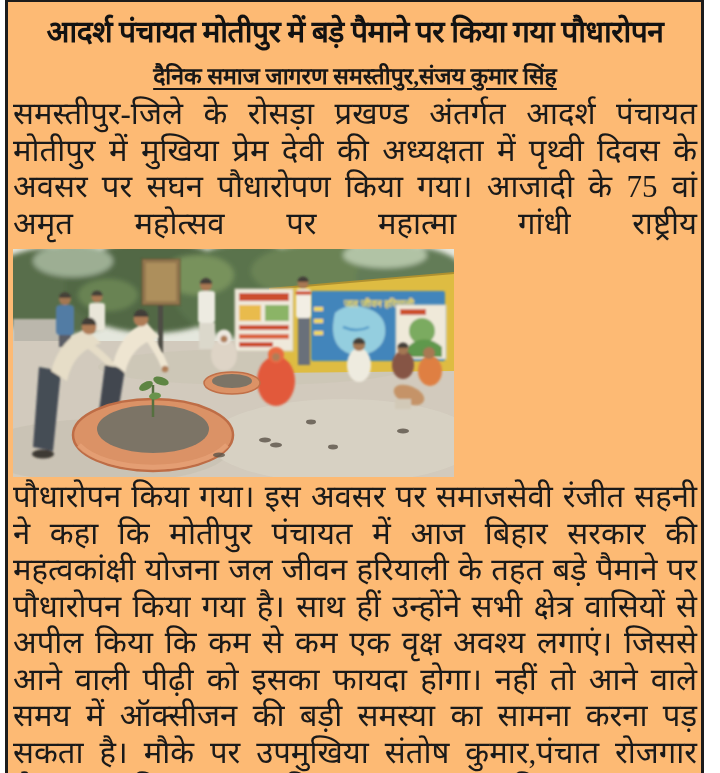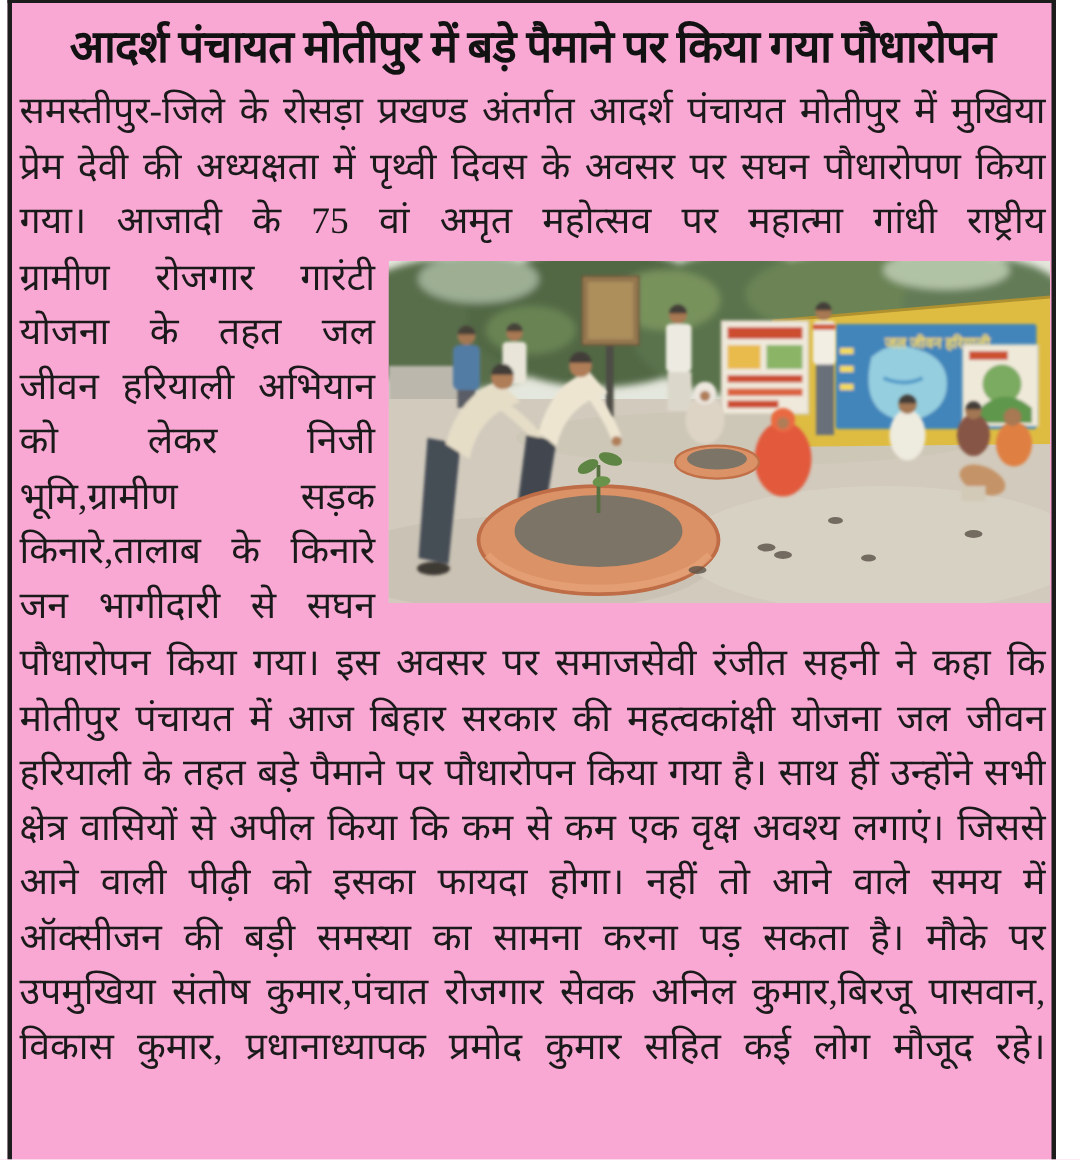--- a/index.html
+++ b/index.html
@@ -8,36 +8,36 @@
     font-family:"Liberation Serif","DejaVu Serif",serif;
     color:#161616;
   }
   .frame{
     position:absolute;left:5px;top:0;right:16px;bottom:0;
     border-left:3px solid #1c1c1c;
     border-right:3px solid #1c1c1c;
     border-top:2px solid #1c1c1c;
     padding:4px 4px 0 5px;
     overflow:hidden;
-    background:#f9a8d4;
+    background:#fdba74;
   }
   .headline{
     margin:6px 0 0 0;
     font-size:30px;line-height:40px;font-weight:bold;
     letter-spacing:-0.5px;white-space:nowrap;text-align:center;
     color:#121212;
   }
   .byline{
     margin-top:7px;
     font-size:23px;font-weight:bold;text-align:center;
     text-decoration:underline;text-underline-offset:4px;
     color:#171717;
   }
   .para{
-    font-size:25px;line-height:36.5px;
+    font-size:31px;line-height:36.5px;
     text-align:justify;text-align-last:justify;
     margin:0;color:#1a1a1a;
     word-spacing:1px;
   }
   .intro{margin-top:5px;}
   .wrap-row{display:flex;gap:9px;margin-top:1px;}
   .left-col{width:237px;flex:0 0 237px;}
   .photo{
     margin:6px 0 0 0;padding:0;
     width:441px;height:228px;flex:0 0 441px;
@@ -47,25 +47,25 @@
   .after{margin-top:2px;text-align-last:justify;}
   .after:last-line{text-align:left;}
 </style>
 </head>
 <body>
 
 <div class="frame">
 
   <h1 class="headline">आदर्श पंचायत मोतीपुर में बड़े पैमाने पर किया गया पौधारोपन</h1>
 
+  <div class="byline">दैनिक समाज जागरण समस्तीपुर,संजय कुमार सिंह</div>
 
   <p class="para intro">समस्तीपुर-जिले के रोसड़ा प्रखण्ड अंतर्गत आदर्श पंचायत मोतीपुर में मुखिया प्रेम देवी की अध्यक्षता में पृथ्वी दिवस के अवसर पर सघन पौधारोपण किया गया। आजादी के 75 वां अमृत महोत्सव पर महात्मा गांधी राष्ट्रीय</p>
 
   <div class="wrap-row">
-    <p class="para left-col">ग्रामीण रोजगार गारंटी योजना के तहत जल जीवन हरियाली अभियान को लेकर निजी भूमि,ग्रामीण सड़क किनारे,तालाब के किनारे जन भागीदारी से सघन</p>
 
     <figure class="photo">
       <svg viewBox="0 0 441 228" xmlns="http://www.w3.org/2000/svg">
         <defs>
           <filter id="b1" x="-20%" y="-20%" width="140%" height="140%">
               <feGaussianBlur stdDeviation="1.1"></feGaussianBlur>
             </filter>
           <filter id="b2" x="-20%" y="-20%" width="140%" height="140%">
               <feGaussianBlur stdDeviation="2.4"></feGaussianBlur>
             </filter>

